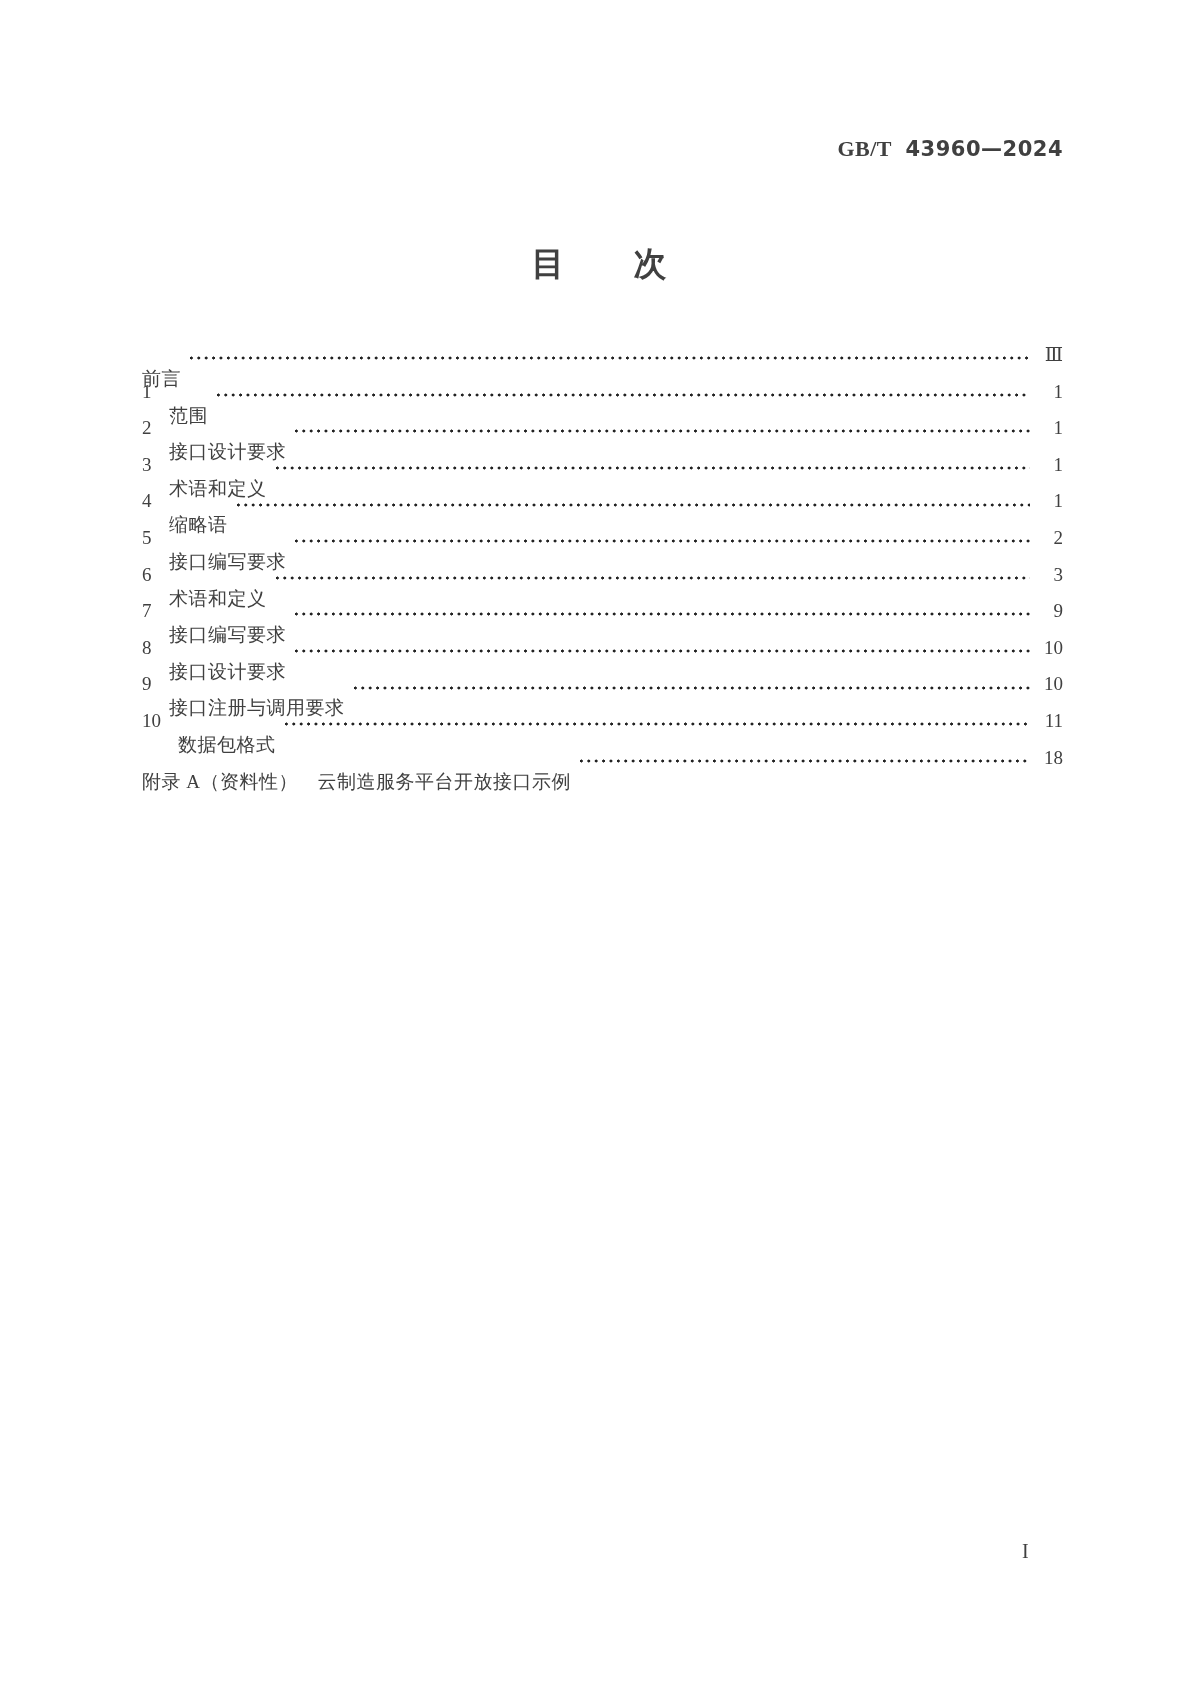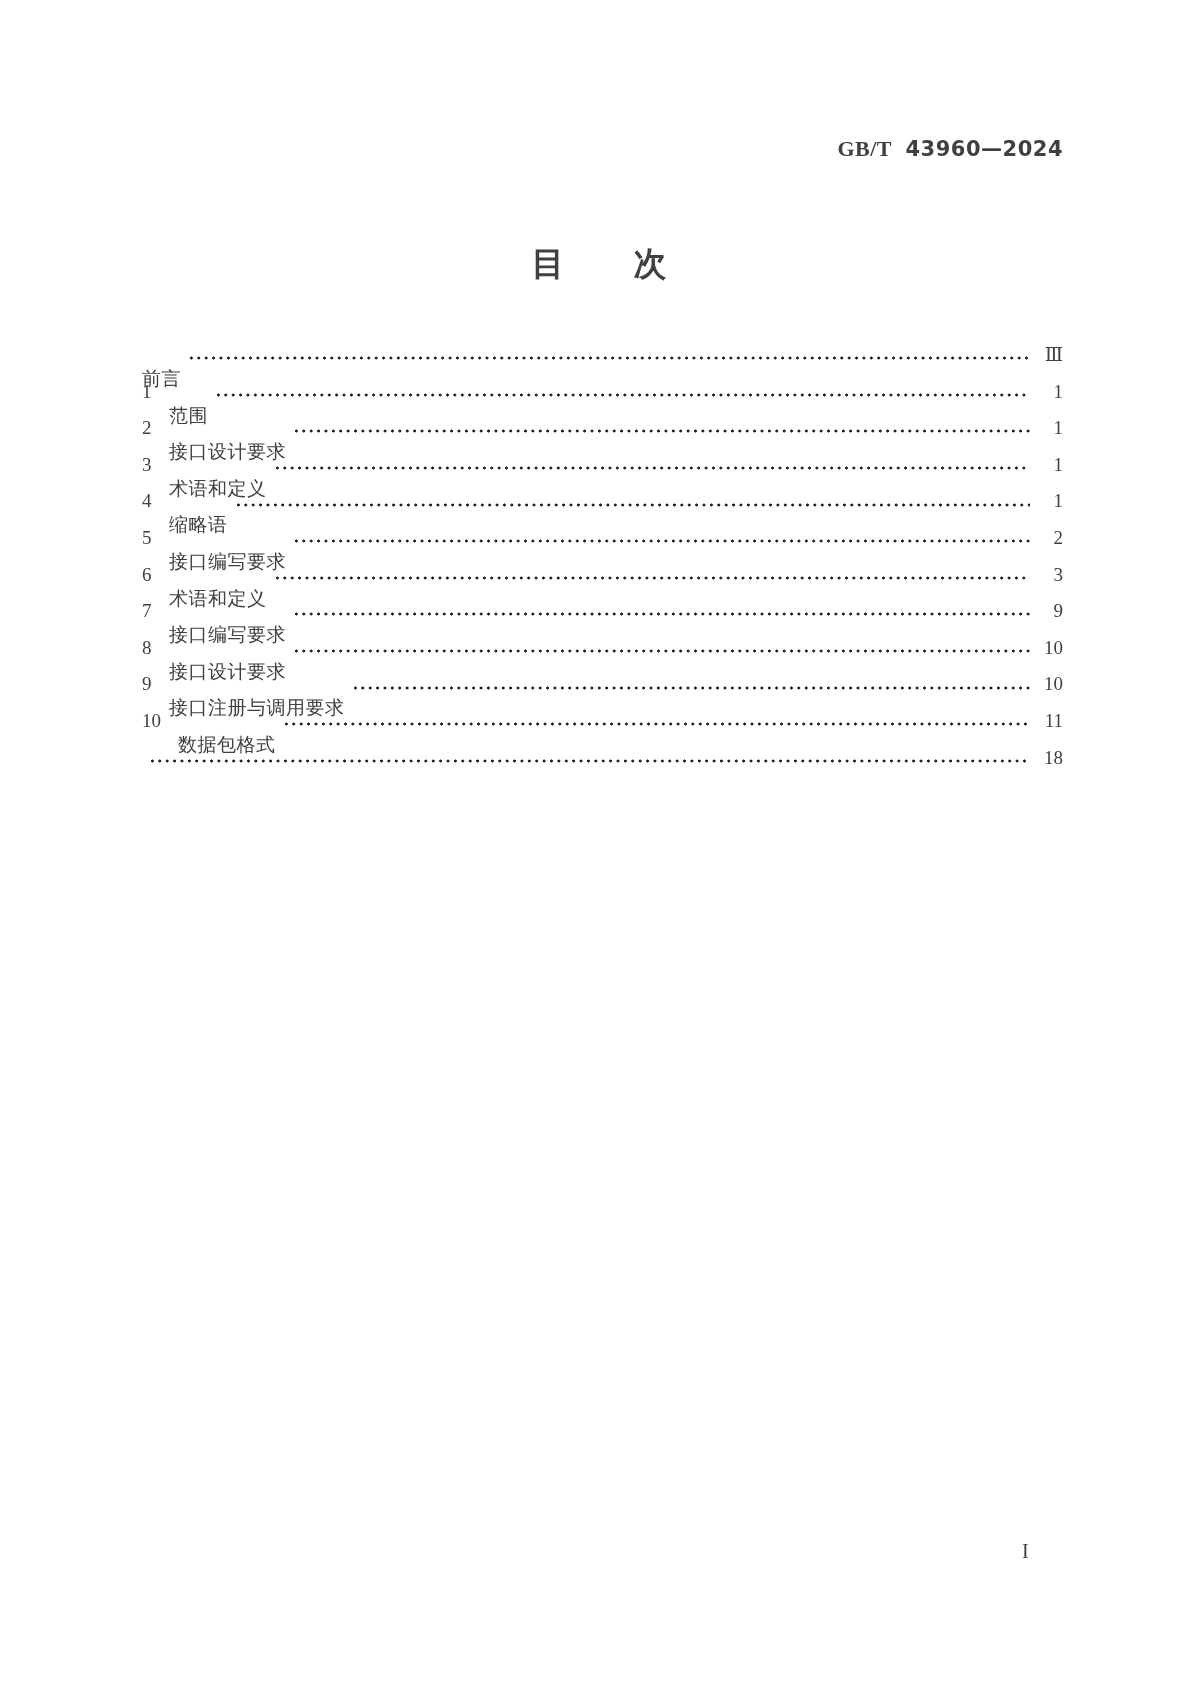--- a/index.html
+++ b/index.html
@@ -170,20 +170,21 @@
         <span class="leader"></span>
         <span class="toc-page">10</span>
       </div>
       <div class="toc-row">
         <span class="toc-num">10</span>
         <span class="toc-title">数据包格式</span>
         <span class="leader"></span>
         <span class="toc-page">11</span>
       </div>
       <div class="toc-row">
+        <span class="toc-title">附录 A（资料性）　云制造服务平台开放接口示例</span>
         <span class="leader"></span>
         <span class="toc-page">18</span>
       </div>
     </nav>
 
   <div class="folio">I</div>
 
 </div>
 
 </body></html>

